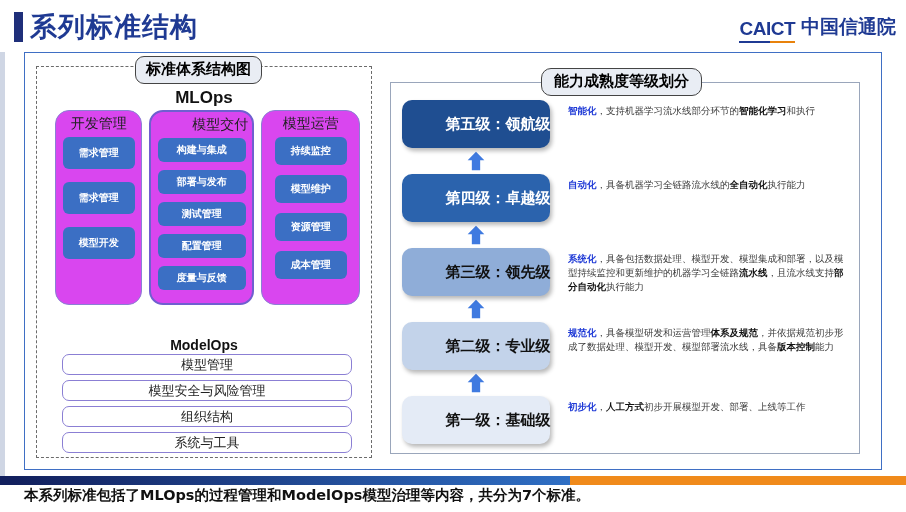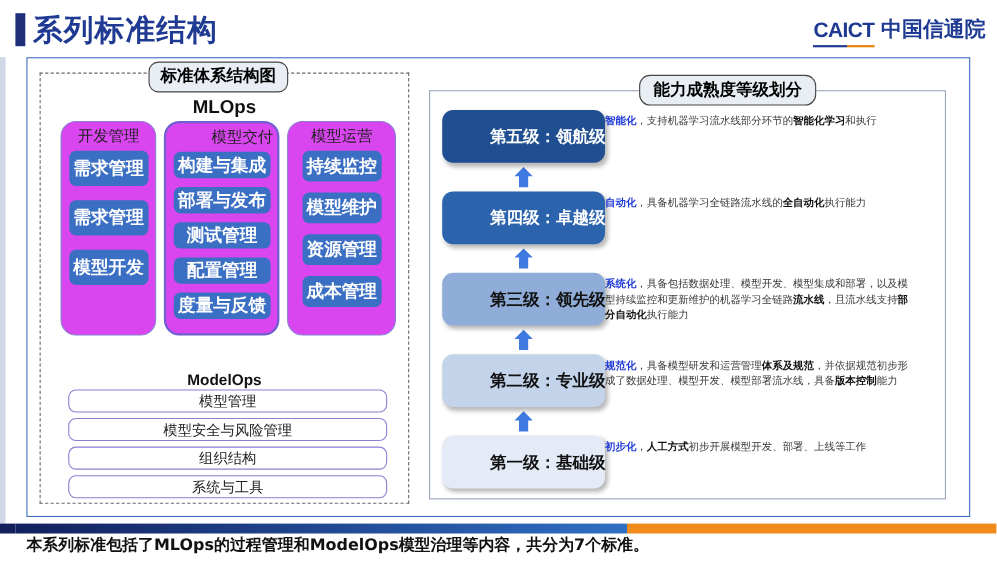--- a/index.html
+++ b/index.html
@@ -73,21 +73,21 @@
   }
   .col.c1 { width:92px; }
   .col.c2 { width:105px; border-color:#6f5fd0; border-width:2.2px; }
   .col.c3 { width:104px; }
   .col-head {
     font-size:14px; color:#222; font-weight:normal; margin-bottom:4px; white-space:nowrap;
   }
   .col.c2 .col-head { font-size:14px;margin-left:37px; }
   .chip {
     background:#3b6fc4; color:#fff; border-radius:6px;
-    font-size:16px; font-weight:bold; text-align:center;
+    font-size:10px; font-weight:bold; text-align:center;
     white-space:nowrap; display:flex; align-items:center; justify-content:center;
   }
   .col.c1 .chip { width:72px; height:32px; margin-bottom:13px; }
   .col.c1 .chip:last-child { margin-bottom:0; }
   .col.c2 .chip { width:88px; height:24px; margin-bottom:8px; }
   .col.c2 .chip:last-child { margin-bottom:0; }
   .col.c3 .chip { width:72px; height:28px; margin-bottom:10px; }
   .col.c3 .chip:last-child { margin-bottom:0; }
 
   
@@ -101,34 +101,34 @@
 
   
   .right-panel {
     position:absolute; left:390px; top:82px; width:470px; height:372px;
     border:1.3px solid #9aa6bb; background:#fff;
   }
   .right-title-chip {
     position:absolute; left:541px; top:68px; z-index:5;
     padding:3px 12px 4px; background:#e9edf4;
     border:1.6px solid #444; border-radius:10px;
-    font-size:15px; font-weight:bold; color:#000; white-space:nowrap;margin-left:40px;
+    font-size:15px; font-weight:bold; color:#000; white-space:nowrap;
   }
   .levels { position:absolute; left:402px; top:100px; width:450px; }
   .lvl-row { position:relative; display:flex; align-items:flex-start; }
   .lvl-box {
     width:148px; min-height:48px; border-radius:10px;
     display:flex; align-items:center; justify-content:center;
     font-size:15px; font-weight:bold; white-space:nowrap;
     box-shadow:2px 3px 4px rgba(0,0,0,0.28);
     flex:none;
     padding-left:44px;
   }
   .lvl-desc {
-    width:278px;
+    margin-left:18px; width:278px;
     font-size:9.5px; line-height:1.45; color:#3a3a3a;
     padding-top:4px;
   }
   .lvl-desc b { color:#111; }
   .kw { color:#1f3ad6; font-weight:bold; }
   .arrow-wrap { width:148px; height:26px; display:flex; align-items:center; justify-content:center; flex:none; }
   .arrow { width:20px; height:20px; display:block; }
 
   
   .bar-strip { position:absolute; left:0; top:476px; width:906px; height:9px; display:flex; }

